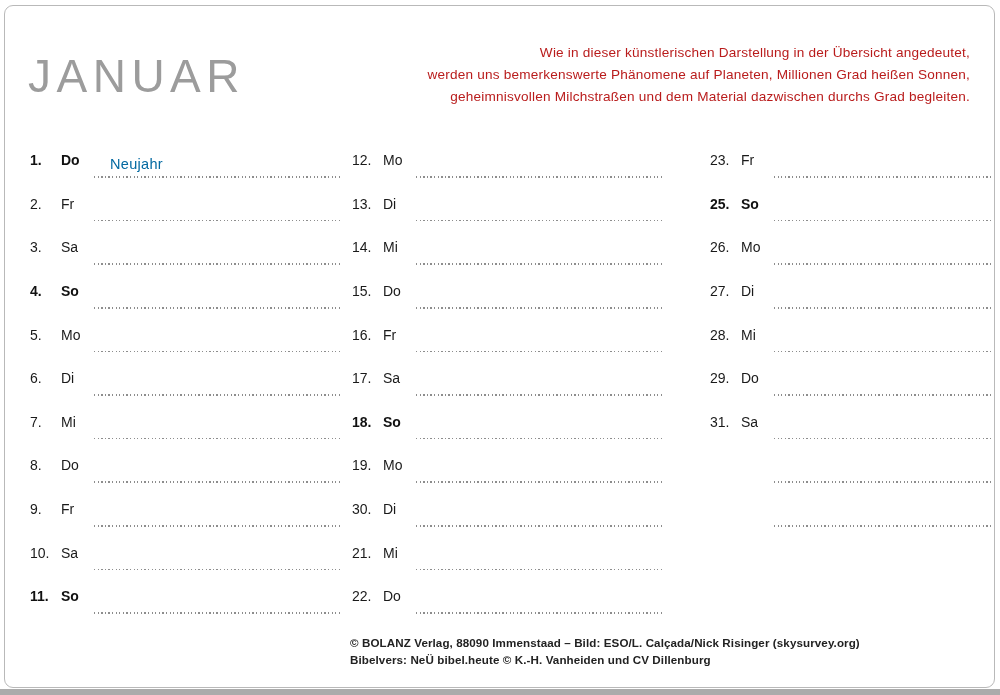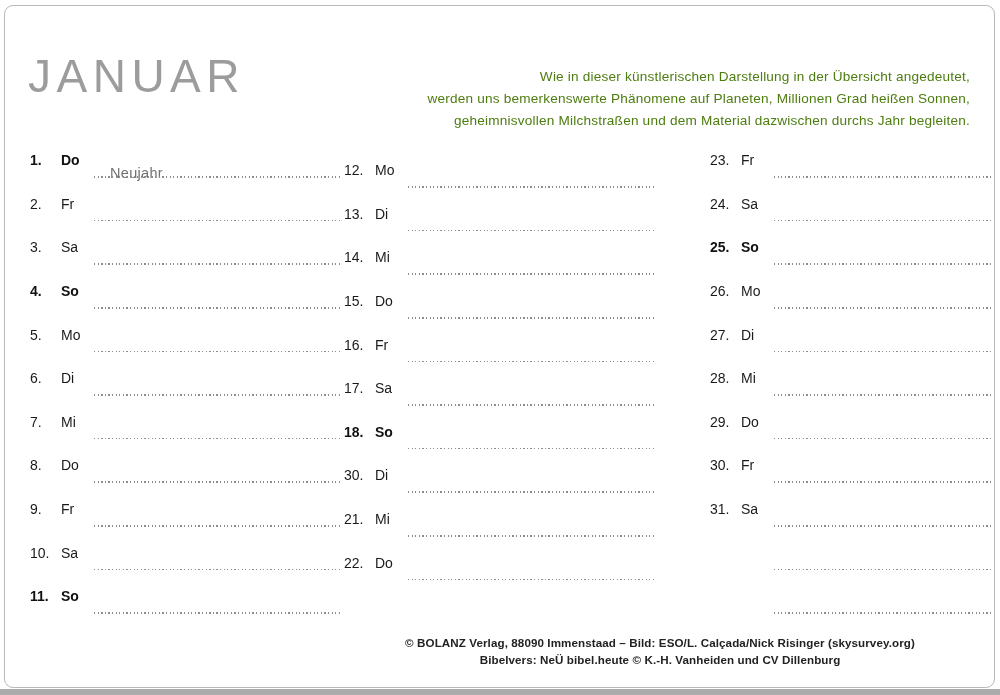--- a/index.html
+++ b/index.html
@@ -16,60 +16,60 @@
   .bottom-edge {
     position:absolute; left:0; top:689px; width:1000px; height:6px;
     background:#ababab;
   }
   .month-title {
     position:absolute; left:28px; top:53px;
     font-size:46px; line-height:1; letter-spacing:5.5px;
     font-weight:300; color:#9c9c9c; margin:0;
   }
   .intro {
-    position:absolute; right:30px; top:66px; width:640px;
+    position:absolute; right:30px; top:42px; width:640px;
     text-align:right; font-size:13.6px; line-height:21.8px;
-    color:#4d7c0f; letter-spacing:0.2px;
+    color:#b91c1c; letter-spacing:0.2px;
   }
   .calendar { position:absolute; left:0; top:147px; }
   .cal-col { position:absolute; top:0; }
   .day-row { position:relative; height:43.65px; }
   .day-label {
     position:absolute; left:0; top:5px;
     font-size:14px; color:#1a1a1a; white-space:nowrap;
   }
   .day-label .num { display:inline-block; width:31px; }
   .day-row.bold .num, .day-row.bold .abbr { font-weight:700; color:#111; }
   .note {
-    position:absolute; left:80px; top:18px;
-    font-size:14.5px; color:#737373; letter-spacing:0.3px;
+    position:absolute; left:80px; top:9px;
+    font-size:14.5px; color:#0369a1; letter-spacing:0.3px;
   }
   .dotline {
     position:absolute; left:64px; right:2px; top:29px; height:1.6px;
     background-image:repeating-linear-gradient(to right,
       #8d8d8d 0, #8d8d8d 1.3px, transparent 1.3px, transparent 3.6px);
   }
   .credits {
     position:absolute; right:30px; top:635px; width:620px;
-    text-align:center; font-size:11.6px; line-height:16.6px;
+    text-align:left; font-size:11.6px; line-height:16.6px;
     font-weight:700; color:#222222; letter-spacing:0.1px;
   }
 </style>
 </head>
 <body>
 
 <div class="page-card"></div>
 <div class="bottom-edge"></div>
 
 <h1 class="month-title">JANUAR</h1>
 
 <div class="intro">
   <div>Wie in dieser künstlerischen Darstellung in der Übersicht angedeutet,</div>
   <div>werden uns bemerkenswerte Phänomene auf Planeten, Millionen Grad heißen Sonnen,</div>
-  <div>geheimnisvollen Milchstraßen und dem Material dazwischen durchs Jahr begleiten.</div>
+  <div>geheimnisvollen Milchstraßen und dem Material dazwischen durchs Grad begleiten.</div>
 </div>
 
 <div class="calendar" id="calendar">
     <div class="cal-col" style="left: 30px; width: 313px;">
       <div class="day-row bold">
         <div class="day-label"><span class="num">1.</span><span class="abbr">Do</span></div>
         <span class="note">Neujahr</span>
         <div class="dotline"></div>
       </div>
       <div class="day-row">
@@ -106,21 +106,21 @@
       </div>
       <div class="day-row">
         <div class="day-label"><span class="num">10.</span><span class="abbr">Sa</span></div>
         <div class="dotline"></div>
       </div>
       <div class="day-row bold">
         <div class="day-label"><span class="num">11.</span><span class="abbr">So</span></div>
         <div class="dotline"></div>
       </div>
     </div>
-    <div class="cal-col" style="left: 344px; width: 312px; margin-top: 10px;">
+    <div class="cal-col" style="left: 352px; width: 312px;">
       <div class="day-row">
         <div class="day-label"><span class="num">12.</span><span class="abbr">Mo</span></div>
         <div class="dotline"></div>
       </div>
       <div class="day-row">
         <div class="day-label"><span class="num">13.</span><span class="abbr">Di</span></div>
         <div class="dotline"></div>
       </div>
       <div class="day-row">
         <div class="day-label"><span class="num">14.</span><span class="abbr">Mi</span></div>
@@ -133,66 +133,62 @@
       <div class="day-row">
         <div class="day-label"><span class="num">16.</span><span class="abbr">Fr</span></div>
         <div class="dotline"></div>
       </div>
       <div class="day-row">
         <div class="day-label"><span class="num">17.</span><span class="abbr">Sa</span></div>
         <div class="dotline"></div>
       </div>
       <div class="day-row bold">
         <div class="day-label"><span class="num">18.</span><span class="abbr">So</span></div>
+        <div class="dotline"></div>
+      </div>
+      <div class="day-row">
+        <div class="day-label"><span class="num">19.</span><span class="abbr">Mo</span></div>
         <div class="dotline"></div>
       </div>
       <div class="day-row">
         <div class="day-label"><span class="num">30.</span><span class="abbr">Di</span></div>
         <div class="dotline"></div>
       </div>
       <div class="day-row">
         <div class="day-label"><span class="num">21.</span><span class="abbr">Mi</span></div>
         <div class="dotline"></div>
       </div>
       <div class="day-row">
         <div class="day-label"><span class="num">22.</span><span class="abbr">Do</span></div>
         <div class="dotline"></div>
       </div>
     </div>
     <div class="cal-col" style="left: 710px; width: 285px;">
       <div class="day-row">
         <div class="day-label"><span class="num">23.</span><span class="abbr">Fr</span></div>
         <div class="dotline"></div>
       </div>
-      <div class="day-row">
-        <div class="day-label"><span class="num">24.</span><span class="abbr">Sa</span></div>
-        <div class="dotline"></div>
-      </div>
       <div class="day-row bold">
         <div class="day-label"><span class="num">25.</span><span class="abbr">So</span></div>
         <div class="dotline"></div>
       </div>
       <div class="day-row">
         <div class="day-label"><span class="num">26.</span><span class="abbr">Mo</span></div>
         <div class="dotline"></div>
       </div>
       <div class="day-row">
         <div class="day-label"><span class="num">27.</span><span class="abbr">Di</span></div>
         <div class="dotline"></div>
       </div>
       <div class="day-row">
         <div class="day-label"><span class="num">28.</span><span class="abbr">Mi</span></div>
         <div class="dotline"></div>
       </div>
       <div class="day-row">
         <div class="day-label"><span class="num">29.</span><span class="abbr">Do</span></div>
-        <div class="dotline"></div>
-      </div>
-      <div class="day-row">
-        <div class="day-label"><span class="num">30.</span><span class="abbr">Fr</span></div>
         <div class="dotline"></div>
       </div>
       <div class="day-row">
         <div class="day-label"><span class="num">31.</span><span class="abbr">Sa</span></div>
         <div class="dotline"></div>
       </div>
       <div class="day-row">
         <div class="dotline"></div>
       </div>
       <div class="day-row">

